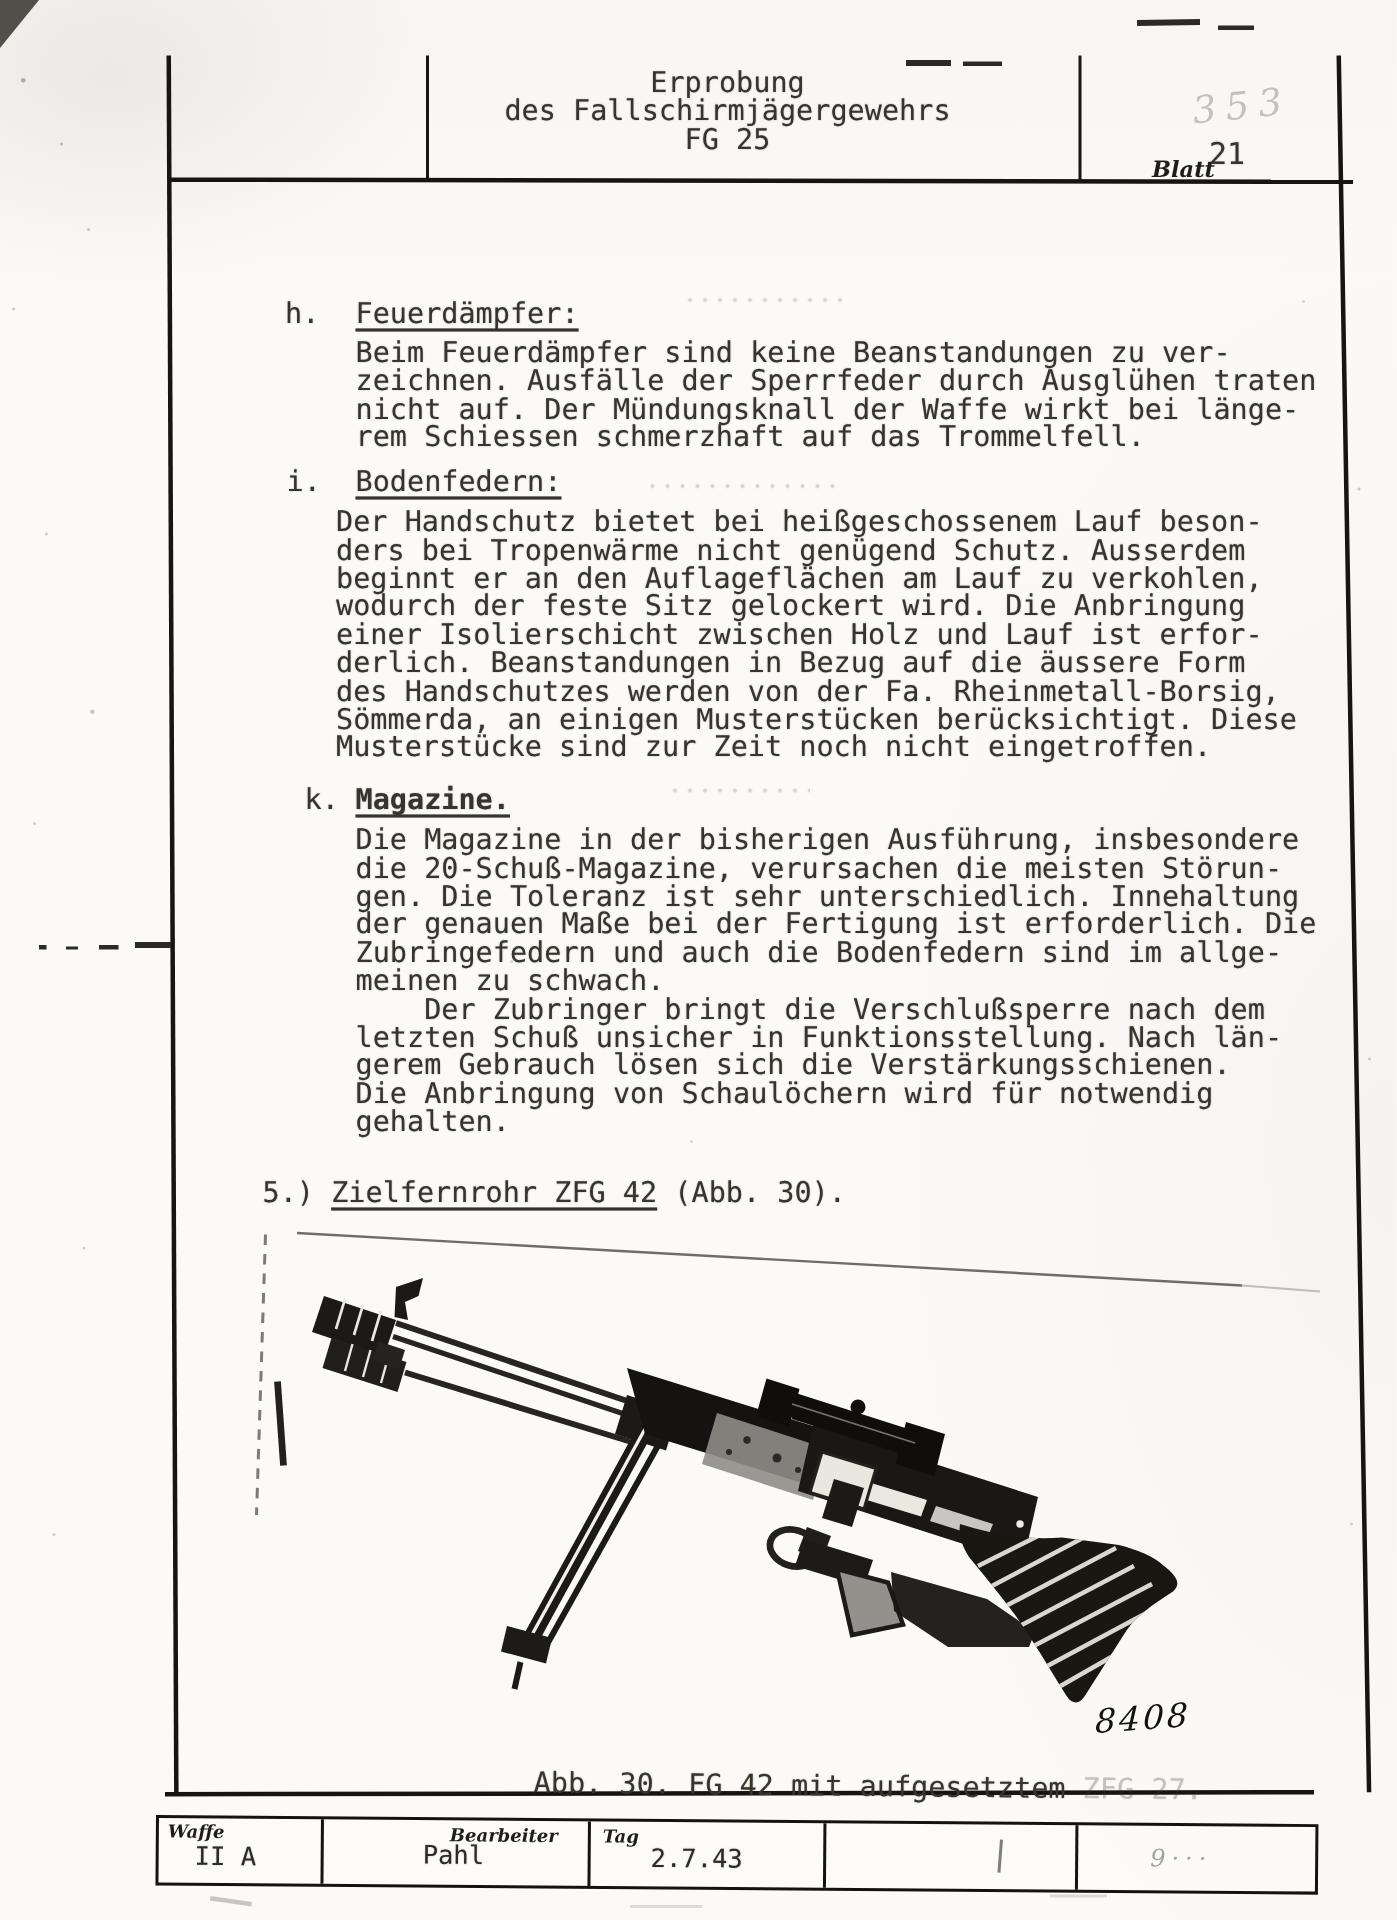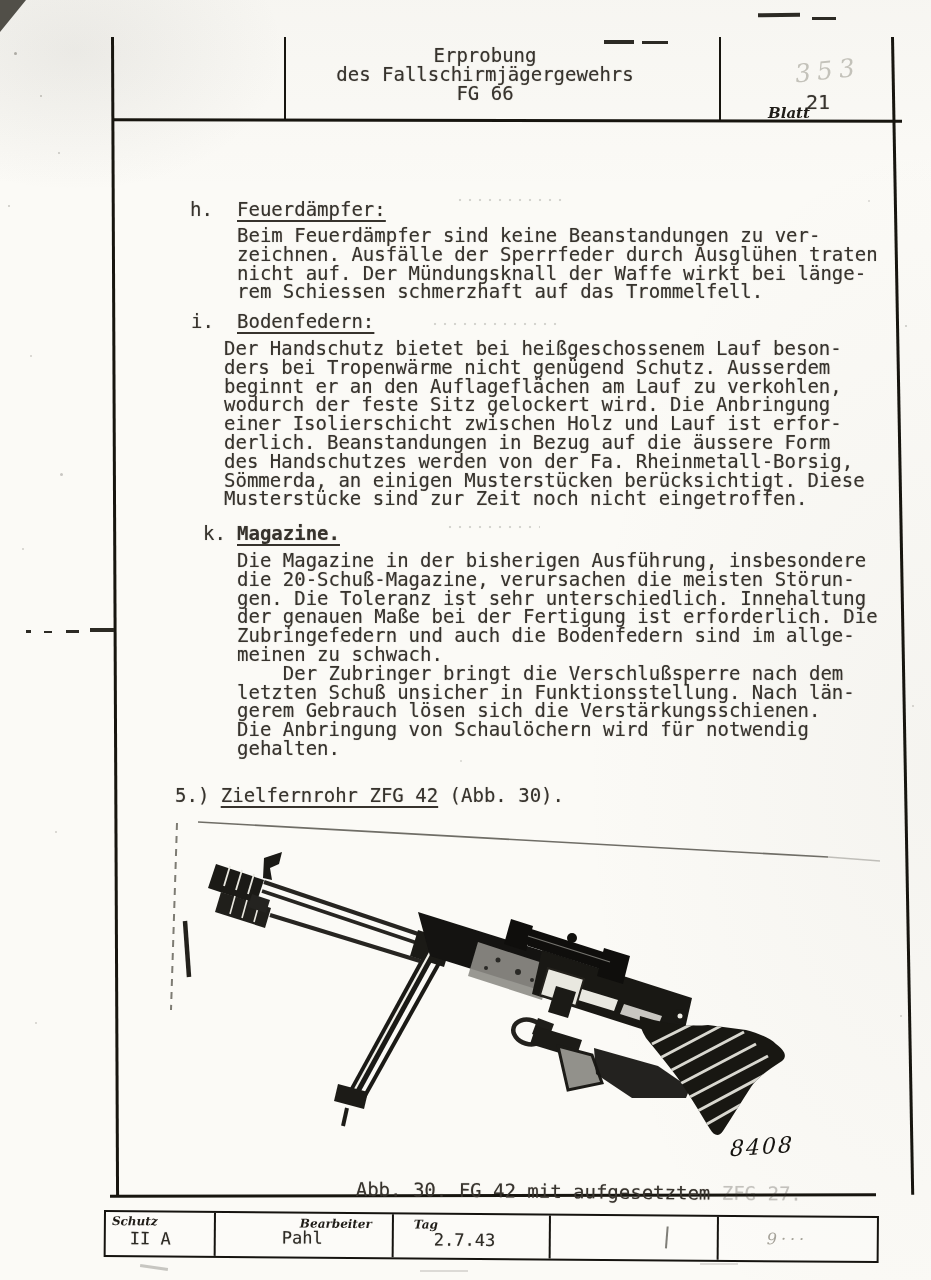--- a/index.html
+++ b/index.html
@@ -38,21 +38,21 @@
   <div class="rule" style="left:111px;top:37px;width:2.5px;height:1158px;transform:rotate(-.25deg);transform-origin:top left;"></div>
   <div class="rule" style="left:891px;top:37px;width:2.5px;height:1158px;transform:rotate(-1deg);transform-origin:top left;"></div>
   <div class="rule" style="left:284px;top:37px;width:2px;height:83px;"></div>
   <div class="rule" style="left:719px;top:37px;width:2px;height:84px;"></div>
   <div class="rule" style="left:112px;top:119px;width:790px;height:3px;transform:rotate(.1deg);"></div>
   <div class="rule" style="left:110px;top:1194px;width:766px;height:2.5px;transform:rotate(-.1deg);"></div>
 
   <div style="position:absolute;left:285px;top:46px;width:400px;text-align:center;">
     <div class="typed" style="position:static;">Erprobung</div>
     <div class="typed" style="position:static;">des Fallschirmjägergewehrs</div>
-    <div class="typed" style="position:static;">FG 66</div>
+    <div class="typed" style="position:static;">FG 25</div>
   </div>
   <div style="position:absolute;left:795px;top:56px;font:italic 25px 'DejaVu Serif','Liberation Serif',serif;
               color:#b7b5ac;letter-spacing:6px;transform:rotate(-6deg);opacity:.8;">353</div>
   <div class="formlabel" style="left:768px;top:104px;font-size:15px;">Blatt</div>
   <div class="typed" style="left:806px;top:93px;font-size:20px;">21</div>
   <div class="dash" style="left:604px;top:40px;width:30px;height:3.5px;"></div>
   <div class="dash" style="left:642px;top:41px;width:26px;height:2.5px;"></div>
   <div class="dash" style="left:758px;top:13px;width:42px;height:3.5px;transform:rotate(-1deg);"></div>
   <div class="dash" style="left:812px;top:17px;width:24px;height:3px;"></div>
   <div style="position:absolute;left:0;top:0;width:0;height:0;border-left:26px solid #35322c;border-bottom:32px solid transparent;opacity:.85;"></div>
@@ -196,29 +196,29 @@
 
   <div style="position:absolute;left:730px;top:1134px;font:italic 22px 'DejaVu Serif','Liberation Serif',serif;
               color:#14120e;letter-spacing:2px;transform:rotate(-4deg) skewX(-6deg);">8408</div>
 
   <div class="typed" style="left:310px;top:1163px;transform:rotate(.6deg);">
     <span>Abb. 30. FG 42 mit aufgesetztem</span><span class="faded"> ZFG 27.</span>
   </div>
 
   <div id="footer-table">
     <div class="cell" style="width:108px;">
-      <span class="formlabel" style="left:6px;top:2px;">Schutz</span>
+      <span class="formlabel" style="left:6px;top:2px;">Waffe</span>
       <span class="cellval" style="left:24px;top:16px;">II A</span>
     </div>
     <div class="cell" style="width:176px;">
       <span class="formlabel" style="left:44px;top:3px;margin-left:40px;">Bearbeiter</span>
       <span class="cellval" style="left:26px;top:14px;margin-left:40px;">Pahl</span>
     </div>
     <div class="cell" style="width:155px;">
-      <span class="formlabel" style="left:20px;top:3px;">Tag</span>
+      <span class="formlabel" style="left:8px;top:3px;">Tag</span>
       <span class="cellval" style="left:40px;top:15px;">2.7.43</span>
     </div>
     <div class="cell" style="width:166px;">
       <span style="position:absolute;left:115px;top:10px;width:2px;height:22px;background:#4a4841;opacity:.7;transform:rotate(4deg);"></span>
     </div>
     <div class="cell" style="flex:1;">
       <span style="position:absolute;left:48px;top:12px;font:italic 16px 'DejaVu Serif','Liberation Serif',serif;color:#a5a299;letter-spacing:4px;">9···</span>
     </div>
   </div>
 

